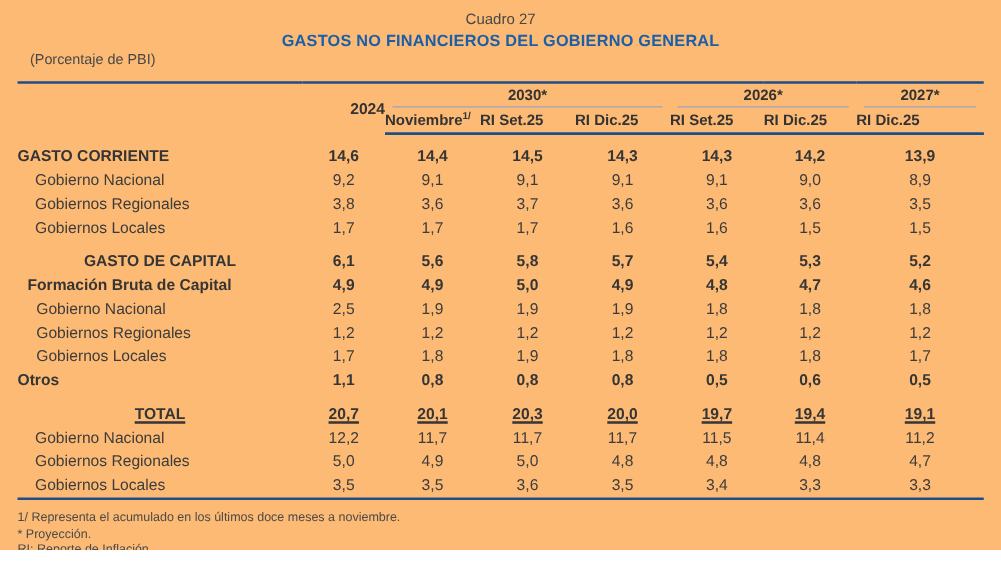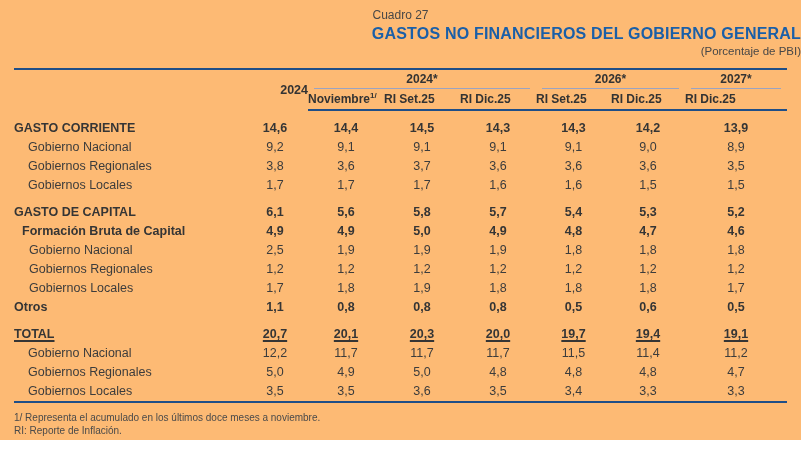--- a/index.html
+++ b/index.html
@@ -13,32 +13,33 @@
     overflow: hidden;
     box-sizing: border-box;
     padding-top: 8px;
   }
   .caption {
     text-align: center;
     font-size: 12px;
     color: #474747;
   }
   .title {
-    text-align: right;
-    font-size: 16px;
+    text-align: center;
+    font-size: 13px;
     font-weight: 700;
     color: #1a5fa8;
     margin-top: 3px;
     letter-spacing: 0.2px;
   }
   .subtitle {
-    text-align: right;
+    text-align: left;
     font-size: 11.5px;
     color: #474747;
     margin-top: 2px;
+    padding-left: 24px;
   }
   table.data {
     border-collapse: collapse;
     table-layout: fixed;
     width: 773px;
     margin: 11px 14px 0 14px;
     font-size: 12.5px;
     color: #3c3c3c;
   }
   col.c-label { width: 228px; }
@@ -81,21 +82,21 @@
 
   tbody td {
     height: 19px;
     padding: 0;
     text-align: center;
     vertical-align: bottom;
     white-space: nowrap;
   }
   tbody td.lbl { text-align: left; }
   tbody tr.first td { padding-top: 5px; }
-  tbody tr.gap td { padding-top: 8px; }
+  tbody tr.gap td { padding-top: 8px; text-align: center; }
   tbody tr.bold td { font-weight: 700; color: #353535; }
   tbody tr.u span {
     text-decoration: underline;
     text-underline-offset: 2px;
     text-decoration-thickness: 1.5px;
   }
   tbody tr.last td { padding-bottom: 3px; }
   .table-bottom-rule {
     width: 773px;
     margin: 0 14px;
@@ -125,21 +126,21 @@
       <col class="c-d25">
         <col class="c-s26">
         <col class="c-d26">
         <col class="c-d27">
     </colgroup>
     <thead>
       <tr class="head-top">
         <th rowspan="2"></th>
         <th rowspan="2" class="year-col">2024</th>
         <th colspan="3" class="group-col">
-          <span class="grp">2024*</span>
+          <span class="grp">2030*</span>
         </th>
         <th colspan="2" class="group-col">
           <span class="grp">2026*</span>
         </th>
         <th colspan="1" class="group-col">
           <span class="grp">2027*</span>
         </th>
       </tr>
       <tr class="subhead" id="subhead-row">
 
@@ -293,15 +294,16 @@
           <td><span>3,3</span></td>
           <td><span>3,3</span></td>
         </tr>
       </tbody>
   </table>
   <div class="table-bottom-rule"></div>
 
   <div class="footnotes" id="footnotes">
 
   <div>1/ Representa el acumulado en los últimos doce meses a noviembre.</div>
+      <div>* Proyección.</div>
       <div>RI: Reporte de Inflación.</div>
     </div>
 </div>
 
 </body></html>

